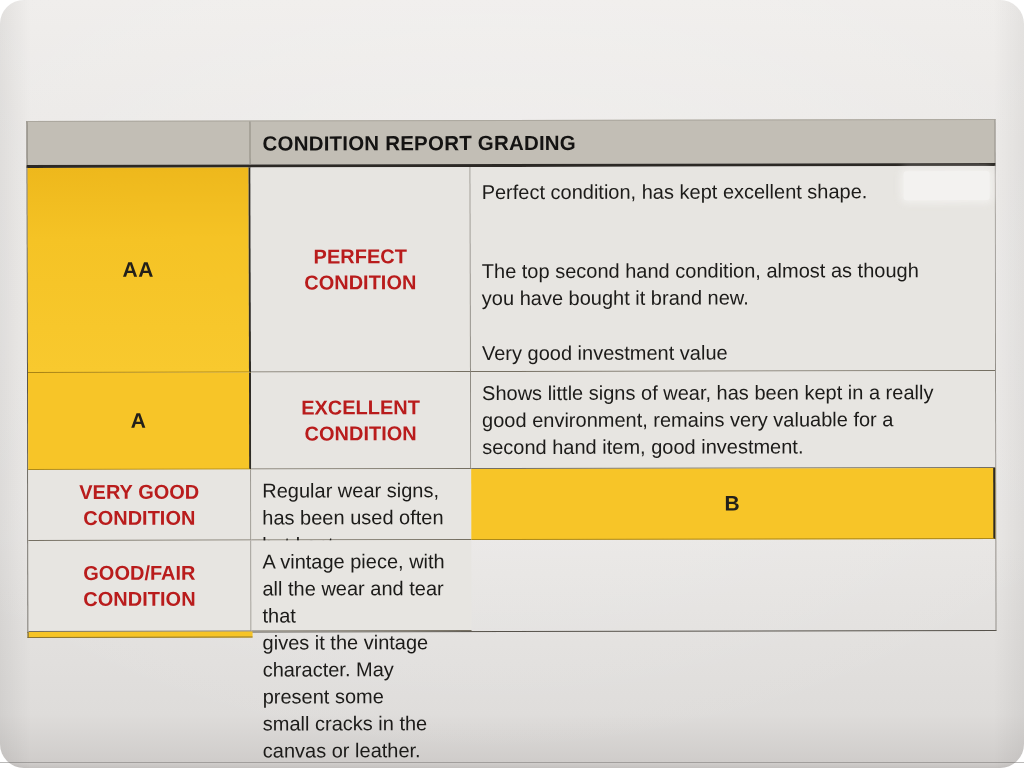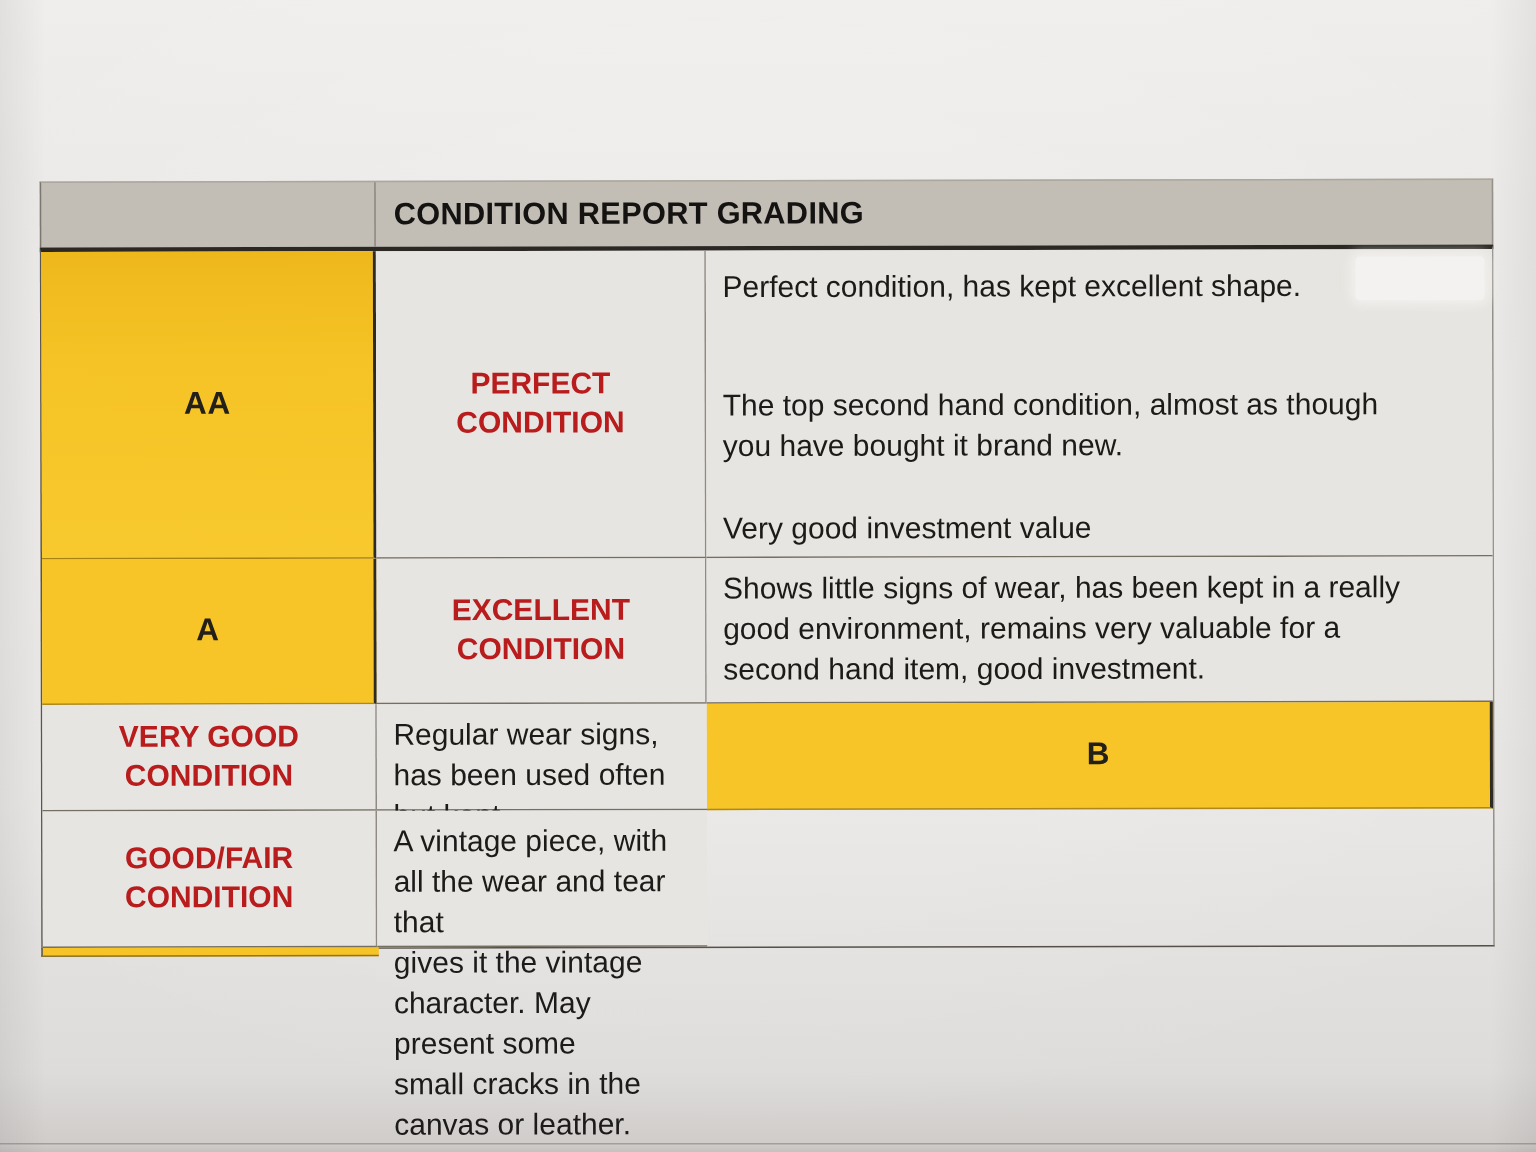--- a/index.html
+++ b/index.html
@@ -12,20 +12,21 @@
   }
   
   .photo {
     position: relative;
     width: 1024px;
     height: 768px;
     background:
       radial-gradient(130% 115% at 48% 36%, rgba(255,255,255,0.30) 0%, rgba(255,255,255,0.0) 55%),
       linear-gradient(90deg, rgba(0,0,0,0.06) 0%, rgba(0,0,0,0.0) 3%, rgba(0,0,0,0.0) 97%, rgba(0,0,0,0.05) 100%),
       linear-gradient(180deg, #efedeb 0%, #eae8e6 18%, #e8e6e4 70%, #dedcda 93%, #cfccca 99.4%, #c4c1bf 100%);
+    border-radius: 24px;
   }
   .photo-edge-line {
     position: absolute;
     left: 0; top: 762px;
     width: 1024px; height: 1px;
     background: rgba(105,102,99,0.45);
   }
 
   
   .tbl {

